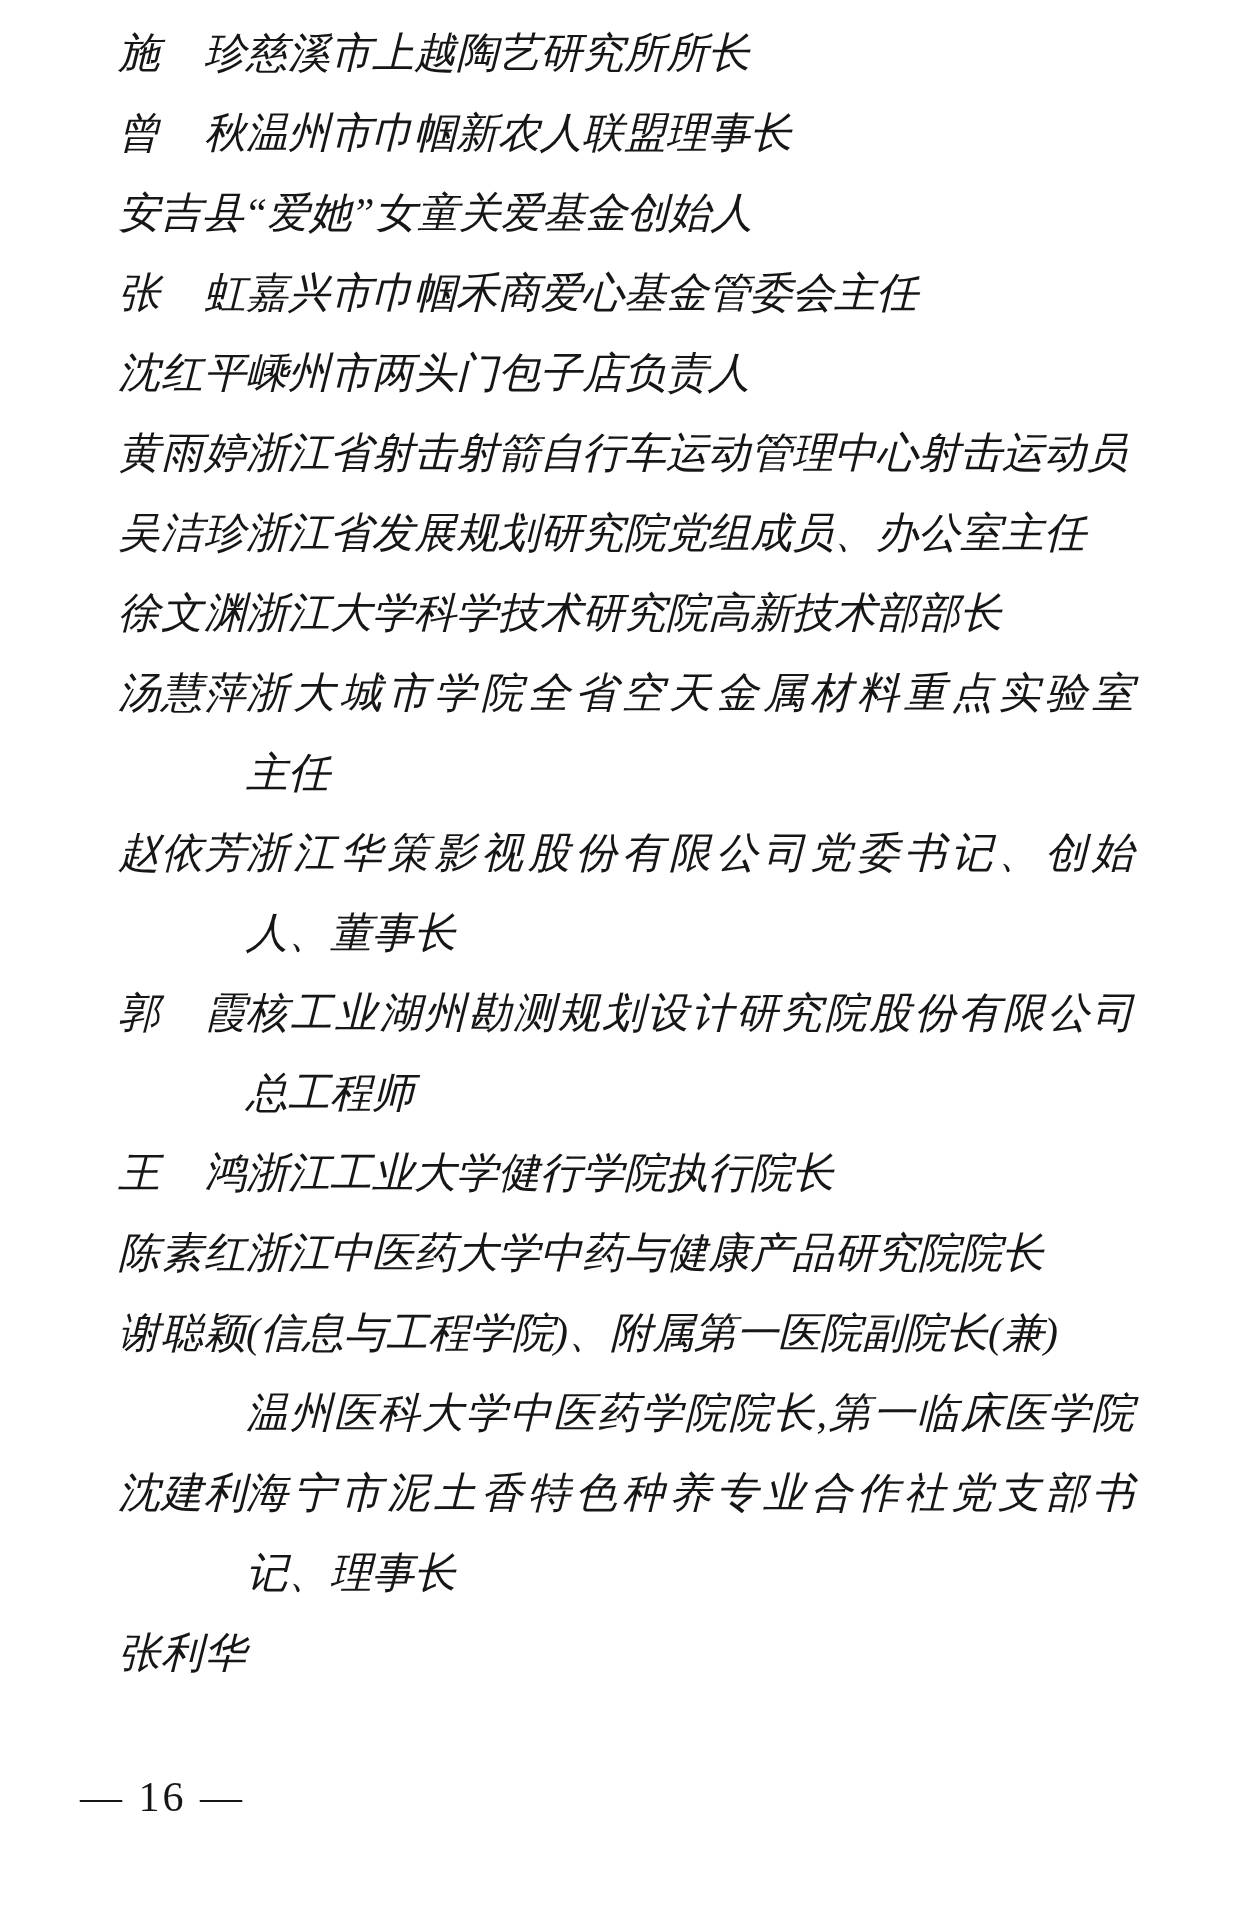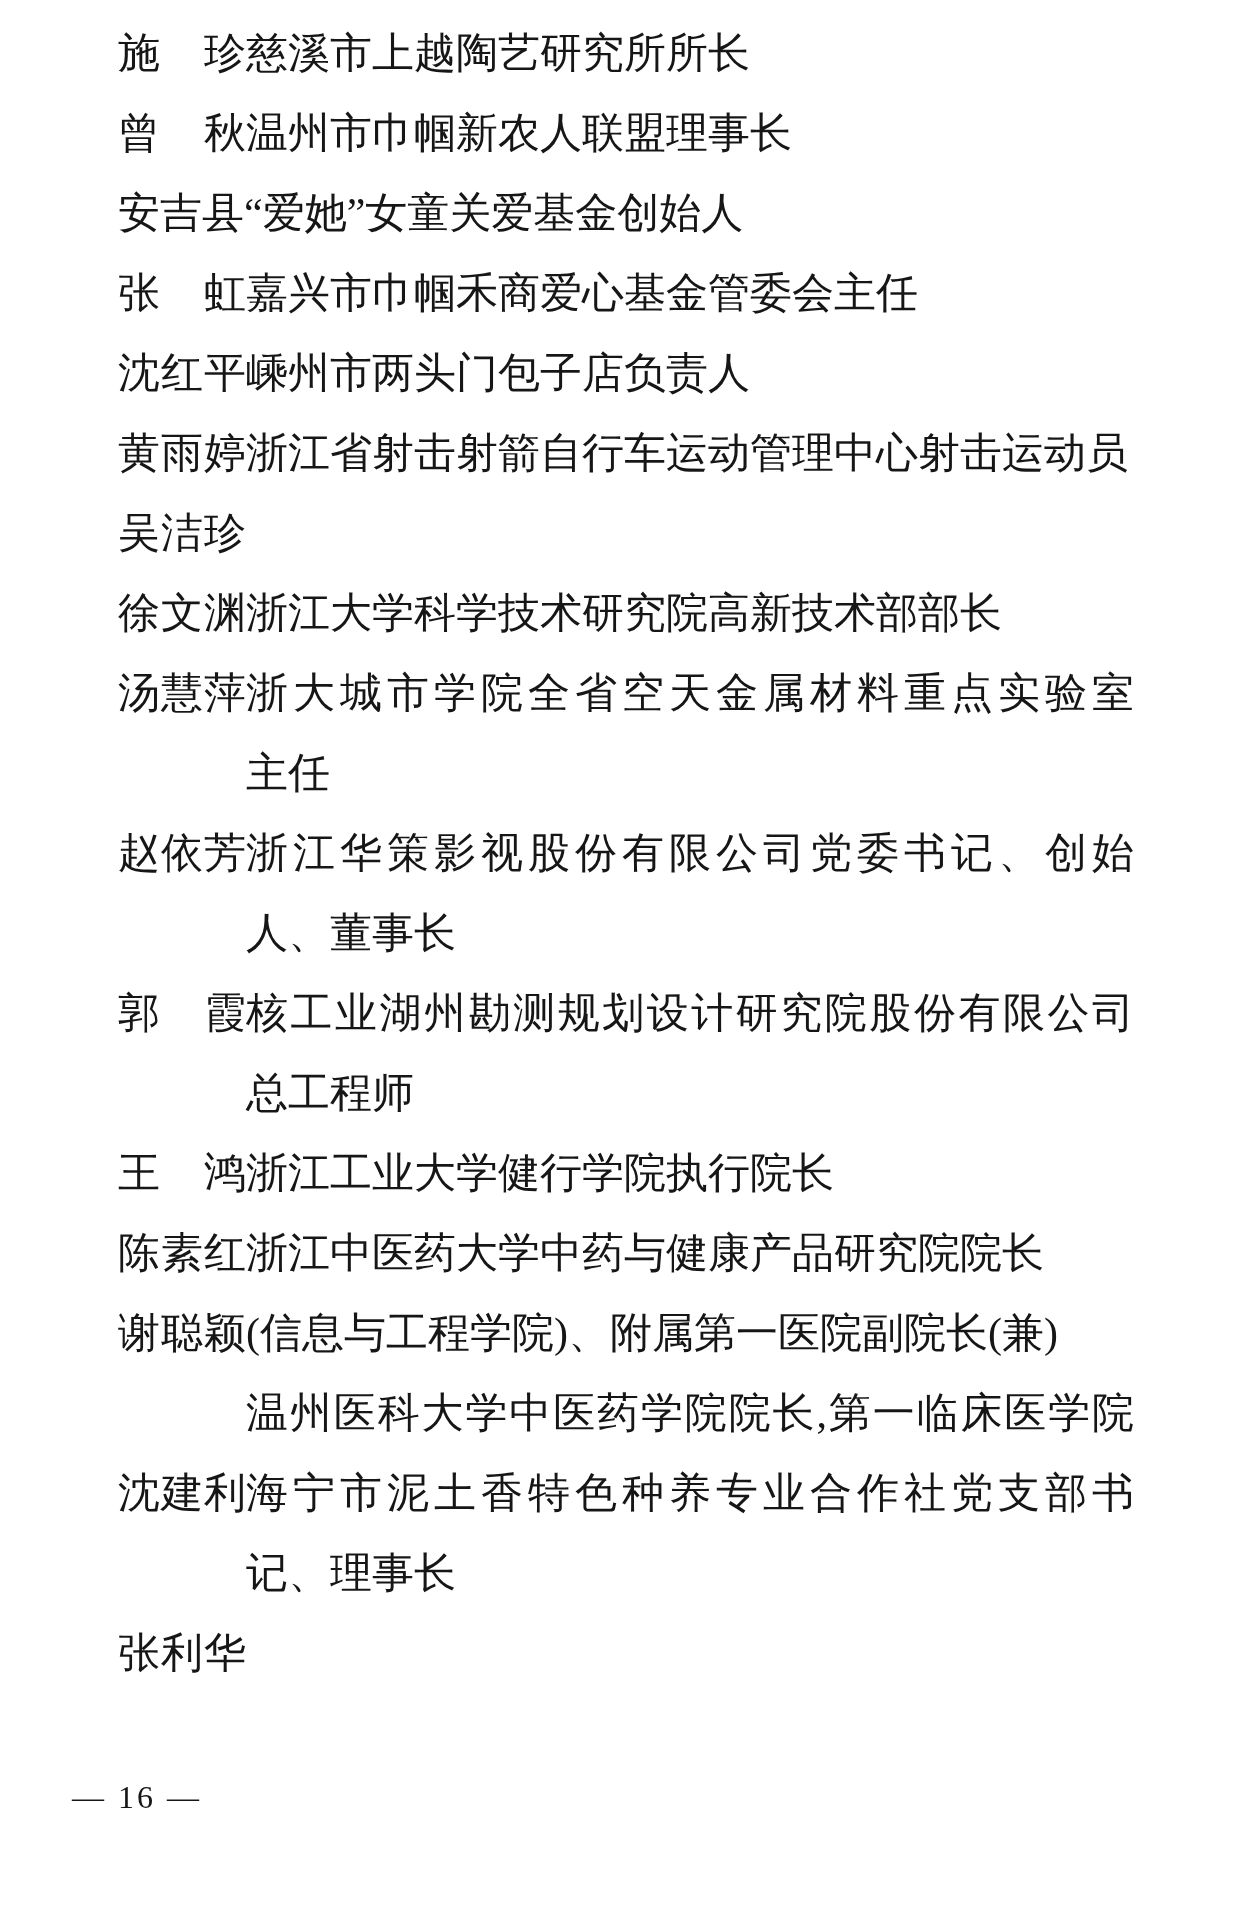--- a/index.html
+++ b/index.html
@@ -15,20 +15,21 @@
   .page {
     position: relative;
     width: 1242px;
     height: 1921px;
     background: #ffffff;
   }
   .list {
     position: absolute;
     left: 118px;
     top: 13px;
+    font-style: italic;
   }
   .entry {
     display: flex;
     align-items: flex-start;
   }
   .name-cell {
     flex: 0 0 128px;
     width: 128px;
     font-size: 42px;
     line-height: 80px;
@@ -47,23 +48,23 @@
   .desc-line {
     min-height: 80px;
   }
   .desc-line.fill {
     text-align: justify;
     text-align-last: justify;
     text-justify: inter-ideograph;
   }
   .footer {
     position: absolute;
-    left: 72px;
+    left: 80px;
     top: 1776px;
-    font-size: 32px;
+    font-size: 42px;
     line-height: 42px;
     letter-spacing: 3px;
     white-space: nowrap;
   }
 </style>
 </head>
 <body>
 
 <div class="page">
   <div class="list">
@@ -105,20 +106,23 @@
 
     <div class="entry">
       <div class="name-cell">黄雨婷</div>
       <div class="desc-cell">
         <div class="desc-line">浙江省射击射箭自行车运动管理中心射击运动员</div>
       </div>
     </div>
 
     <div class="entry">
       <div class="name-cell">吴洁珍</div>
+      <div class="desc-cell">
+        <div class="desc-line">浙江省发展规划研究院党组成员、办公室主任</div>
+      </div>
     </div>
 
     <div class="entry">
       <div class="name-cell">徐文渊</div>
       <div class="desc-cell">
         <div class="desc-line">浙江大学科学技术研究院高新技术部部长</div>
       </div>
     </div>
 
     <div class="entry">

